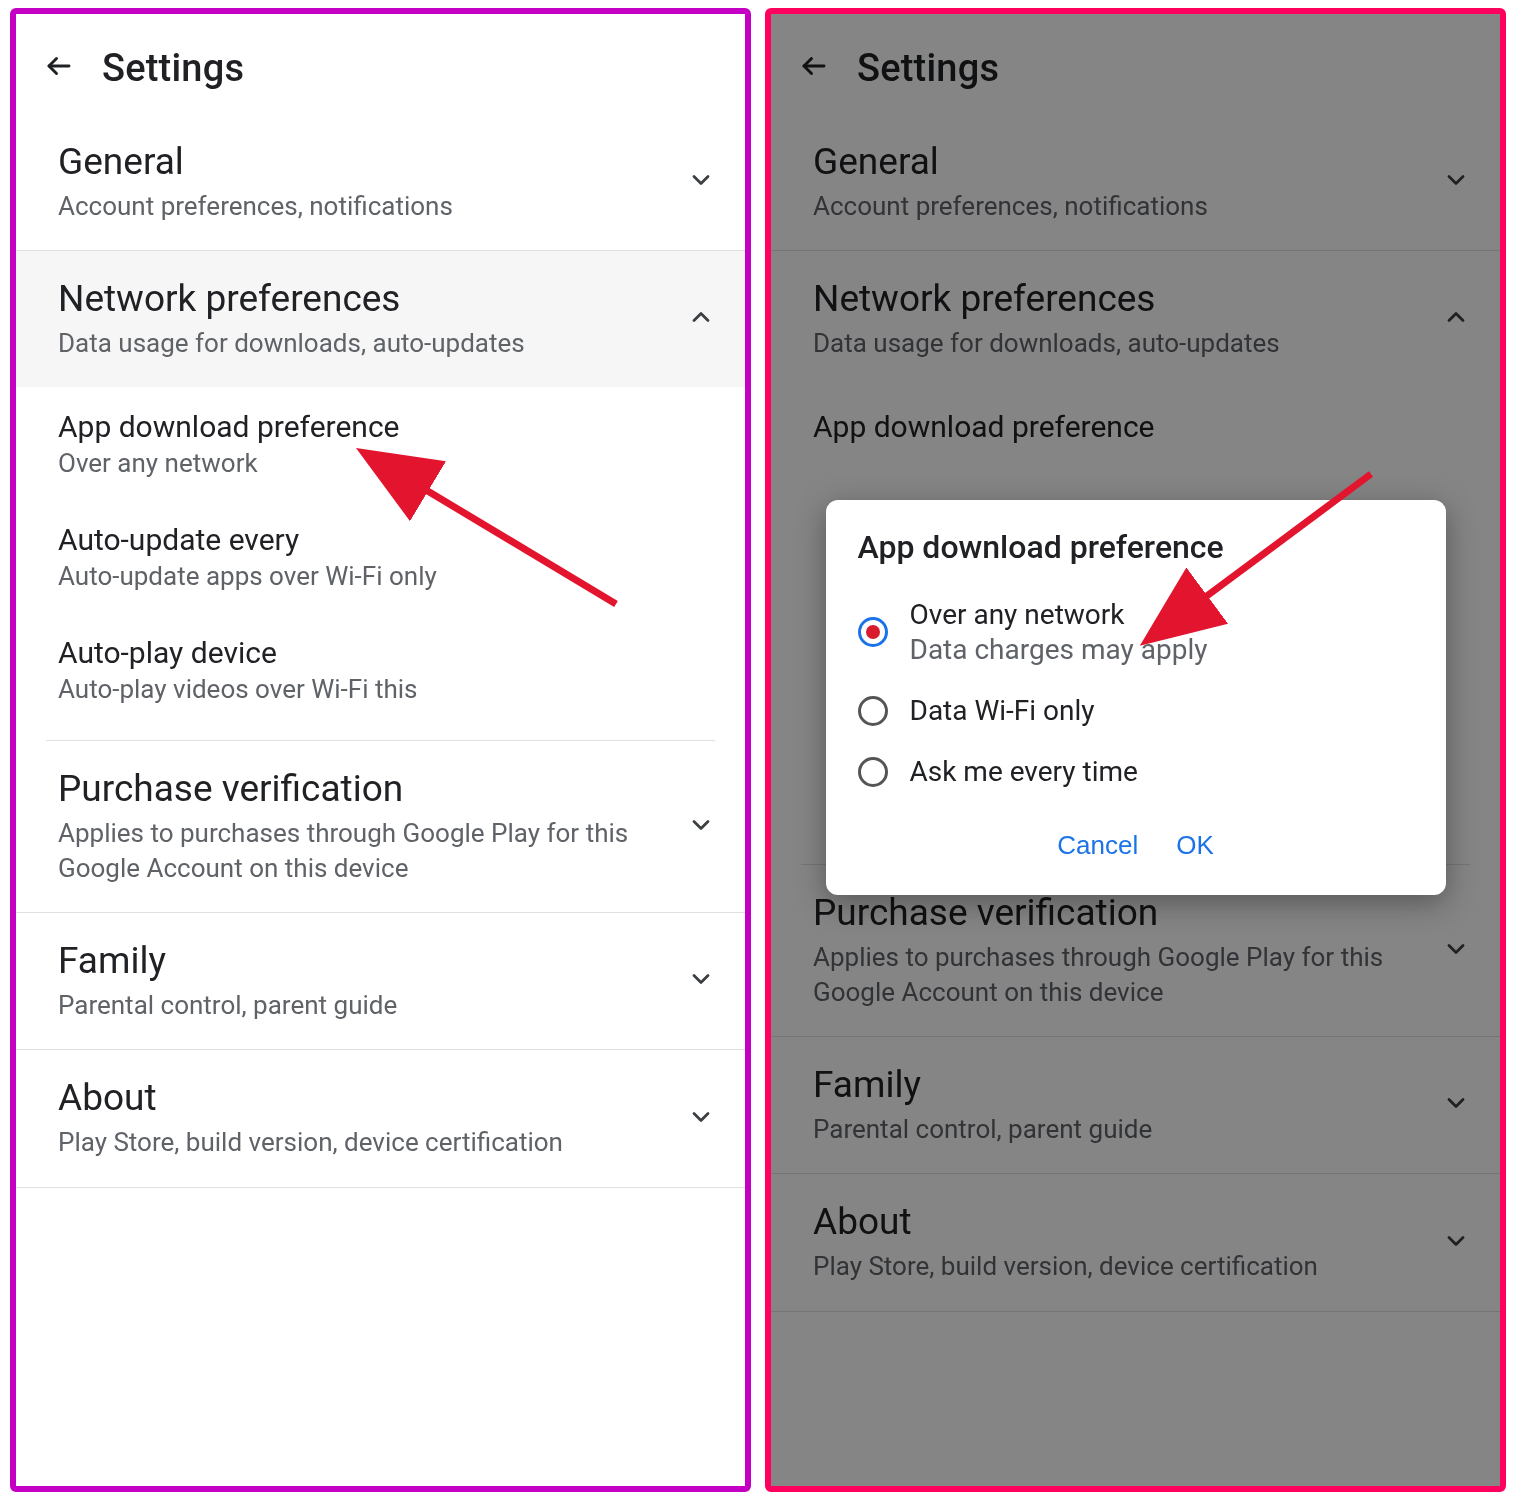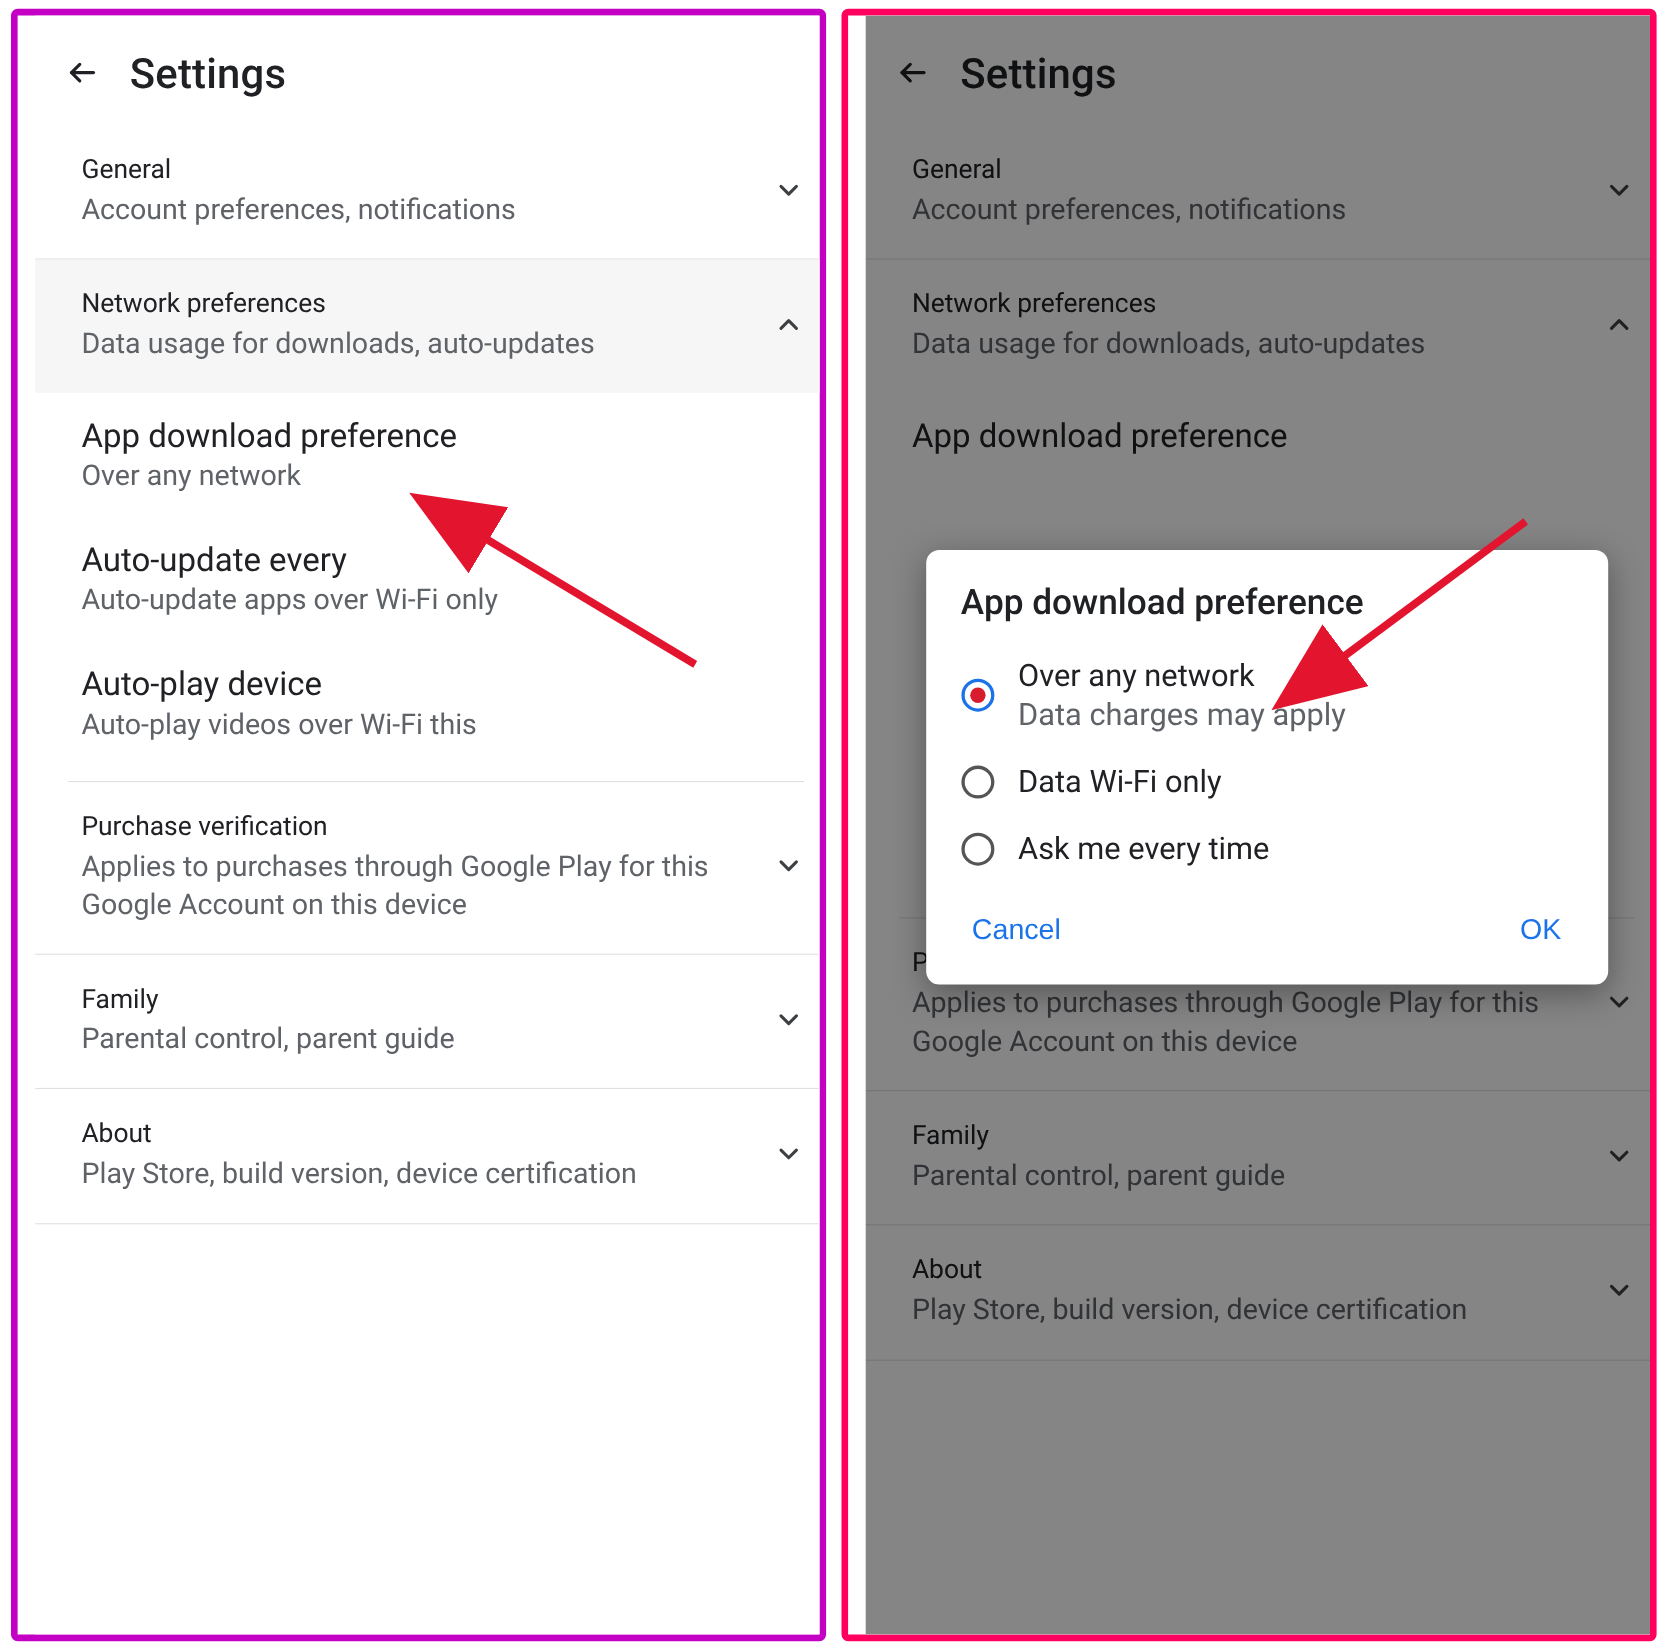--- a/index.html
+++ b/index.html
@@ -22,21 +22,20 @@
   }
   .panel-left  { border-color: #c400c4; }
   .panel-right { border-color: #ff005e; }
 
   .screen {
     position: relative;
     width: 100%;
     height: 100%;
     background: #fff;
     color: #202124;
-    margin-left: 16px;
   }
 
   .header {
     display: flex;
     align-items: center;
     gap: 28px;
     padding: 32px 28px 24px 28px;
   }
   .header .back svg { width: 30px; height: 30px; }
   .header .title {
@@ -53,21 +52,21 @@
     align-items: center;
     justify-content: space-between;
     padding: 26px 30px 26px 42px;
     border-bottom: 1px solid #e0e0e0;
     cursor: pointer;
   }
   .section.no-divider { border-bottom: none; }
   .section.highlight { background: #f6f6f6; }
   .section .txt { flex: 1 1 auto; padding-right: 20px; }
   .section .label {
-    font-size: 24px;
+    font-size: 37px;
     color: #202124;
     margin-bottom: 6px;
   }
   .section .sub {
     font-size: 26px;
     color: #5f6368;
     line-height: 1.35;
   }
   .section .chevron { flex: 0 0 auto; }
   .section .chevron svg { width: 28px; height: 28px; }
@@ -121,21 +120,21 @@
     content: "";
     position: absolute;
     inset: 5px;
     border-radius: 50%;
     background: #d81b2d;
   }
   .opt .o-txt .o-label { font-size: 28px; color: #202124; }
   .opt .o-txt .o-sub   { font-size: 28px; color: #5f6368; margin-top: 2px; }
   .d-actions {
     display: flex;
-    justify-content: space-between;
+    justify-content: center;
     gap: 26px;
     padding: 18px 36px 6px 36px;
   }
   .d-btn {
     font-size: 26px;
     font-weight: 500;
     color: #1a73e8;
     background: none;
     border: none;
     cursor: pointer;

